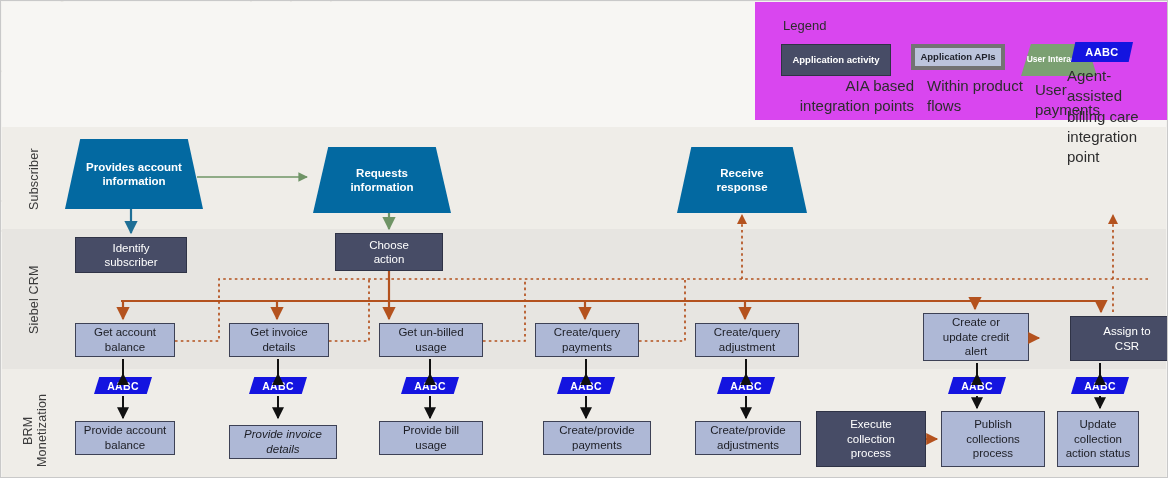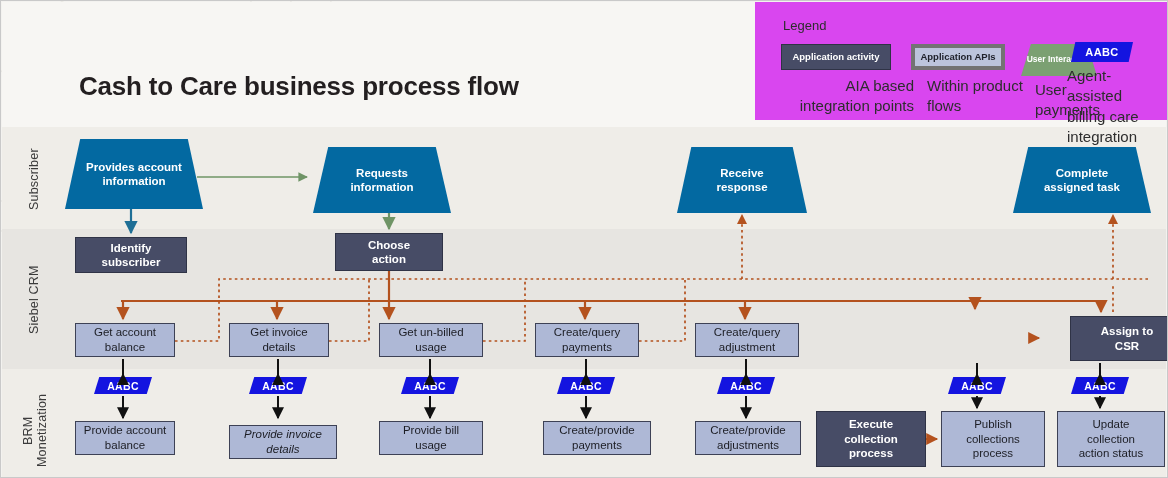--- a/index.html
+++ b/index.html
@@ -34,21 +34,21 @@
   .lg-trap{background:#7ba072;color:#fff;clip-path:polygon(13% 0,87% 0,100% 100%,0 100%);
            border:none;font-size:8.5px;}
   .lg-aabc{background:#1414e0;color:#fff;clip-path:polygon(7% 0,100% 0,93% 100%,0 100%);
            font-size:11px;letter-spacing:.4px;}
   .lg-txt{position:absolute;font-size:15px;color:#2d2d2d;line-height:1.35;white-space:pre-line;}
 
   
   .trap{position:absolute;background:#0369a1;color:#fff;font-weight:bold;font-size:11.5px;
         display:flex;align-items:center;justify-content:center;text-align:center;line-height:1.25;
         clip-path:polygon(11% 0,89% 0,100% 100%,0 100%);white-space:pre-line;}
-  .dark{position:absolute;background:#474c66;border:1px solid #2f3346;color:#fff;font-weight:bold;
+  .dark{position:absolute;background:#474c66;border:1px solid #2f3346;color:#fff;font-weight:normal;
         font-size:11.5px;display:flex;align-items:center;justify-content:center;text-align:center;
         line-height:1.25;box-sizing:border-box;white-space:pre-line;}
   .api{position:absolute;background:#aeb8d6;border:1px solid #3d4155;color:#1c1d24;
        font-size:11.5px;display:flex;align-items:center;justify-content:center;text-align:center;
        line-height:1.3;box-sizing:border-box;white-space:pre-line;}
   .aabc{position:absolute;background:#1414e0;color:#fff;font-weight:bold;font-size:10.5px;
         letter-spacing:.3px;display:flex;align-items:center;justify-content:center;
         clip-path:polygon(9% 0,100% 0,91% 100%,0 100%);}
 
   svg.wires{position:absolute;left:0;top:0;width:1168px;height:478px;pointer-events:none;}
@@ -77,31 +77,30 @@
       <path d="M0 200 L120 260 M0 230 L110 290"></path>
       <path d="M380 150 L500 200 M400 180 L520 230"></path>
     </g>
   </svg>
 
   <div class="band" id="band-title"></div>
   <div class="band" id="band-sub"></div>
   <div class="band" id="band-crm"></div>
   <div class="band" id="band-brm"></div>
 
-  <div id="title">Cash to Care business process flow</div>
 
   <div class="lane-label" style="left:26px;top:138px;height:80px;width:16px;">Subscriber</div>
   <div class="lane-label" style="left:26px;top:240px;height:118px;width:16px;">Siebel CRM</div>
   <div class="lane-label" style="left:20px;top:394px;height:72px;width:30px;">BRM
 Monetization</div>
 
   <div id="legend">
     <div id="legend-title">Legend</div>
 
-    <div class="lg-box lg-dark" style="left:26px;top:42px;width:110px;height:26px;">Application activity</div>
+    <div class="lg-box lg-dark" style="left:26px;top:42px;width:110px;height:32px;">Application activity</div>
     <div class="lg-box lg-api" style="left:156px;top:42px;width:94px;height:26px;">Application APIs</div>
     <div class="lg-box lg-trap" style="left:266px;top:42px;width:76px;height:32px;">User
 Interaction</div>
     <div class="lg-box lg-aabc" style="left:312px;top:40px;width:62px;height:20px;left:316px;">AABC</div>
 
     <div class="lg-txt" style="left:44px;top:74px;width:115px;text-align:right;">AIA based
 integration points</div>
     <div class="lg-txt" style="left:172px;top:74px;width:105px;">Within product
 flows</div>
     <div class="lg-txt" style="left:280px;top:78px;width:80px;">User payments</div>
@@ -109,40 +108,41 @@
 billing care
 integration point</div>
   </div>
 
   <div class="trap" style="left:64px;top:138px;width:138px;height:70px;">Provides account
 information</div>
   <div class="trap" style="left:312px;top:146px;width:138px;height:66px;">Requests
 information</div>
   <div class="trap" style="left:676px;top:146px;width:130px;height:66px;">Receive
 response</div>
-  <div class="trap" style="left:1012px;top:146px;width:138px;height:66px;">Complete
-assigned task</div>
 
   <div class="dark" style="left:74px;top:236px;width:112px;height:36px;">Identify
 subscriber</div>
   <div class="dark" style="left:334px;top:232px;width:108px;height:38px;">Choose
 action</div>
   <div class="dark" style="left:1042px;top:315px;width:114px;height:45px;margin-left:27px;">Assign to
 CSR</div>
 
   <div class="api" style="left:74px;top:322px;width:100px;height:34px;">Get account
 balance</div>
   <div class="api" style="left:228px;top:322px;width:100px;height:34px;">Get invoice
 details</div>
   <div class="api" style="left:378px;top:322px;width:104px;height:34px;">Get un-billed
 usage</div>
   <div class="api" style="left:534px;top:322px;width:104px;height:34px;">Create/query
 payments</div>
   <div class="api" style="left:694px;top:322px;width:104px;height:34px;">Create/query
 adjustment</div>
+  <div class="api" style="left:922px;top:312px;width:106px;height:48px;">Create or
+update credit
+alert</div>
 
   <div class="aabc" style="left:93px;top:376px;width:58px;height:17px;">AABC</div>
   <div class="aabc" style="left:248px;top:376px;width:58px;height:17px;">AABC</div>
   <div class="aabc" style="left:400px;top:376px;width:58px;height:17px;">AABC</div>
   <div class="aabc" style="left:556px;top:376px;width:58px;height:17px;">AABC</div>
   <div class="aabc" style="left:716px;top:376px;width:58px;height:17px;">AABC</div>
   <div class="aabc" style="left:947px;top:376px;width:58px;height:17px;">AABC</div>
   <div class="aabc" style="left:1070px;top:376px;width:58px;height:17px;">AABC</div>
 
   <div class="api" style="left:74px;top:420px;width:100px;height:34px;">Provide account
@@ -154,21 +154,21 @@
   <div class="api" style="left:542px;top:420px;width:108px;height:34px;">Create/provide
 payments</div>
   <div class="api" style="left:694px;top:420px;width:106px;height:34px;">Create/provide
 adjustments</div>
   <div class="dark" style="left:815px;top:410px;width:110px;height:56px;">Execute
 collection
 process</div>
   <div class="api" style="left:940px;top:410px;width:104px;height:56px;">Publish
 collections
 process</div>
-  <div class="api" style="left:1056px;top:410px;width:108px;height:56px;">Update
+  <div class="api" style="left:1056px;top:410px;width:82px;height:56px;">Update
 collection
 action status</div>
 
   <svg class="wires">
     <defs>
       <marker id="ar-or" markerWidth="7" markerHeight="7" refX="5.4" refY="3" orient="auto">
         <path d="M0,0 L6,3 L0,6 z" fill="#b4521e"></path>
       </marker>
       <marker id="ar-gr" markerWidth="7" markerHeight="7" refX="5.4" refY="3" orient="auto">
         <path d="M0,0 L6,3 L0,6 z" fill="#6f9466"></path>

